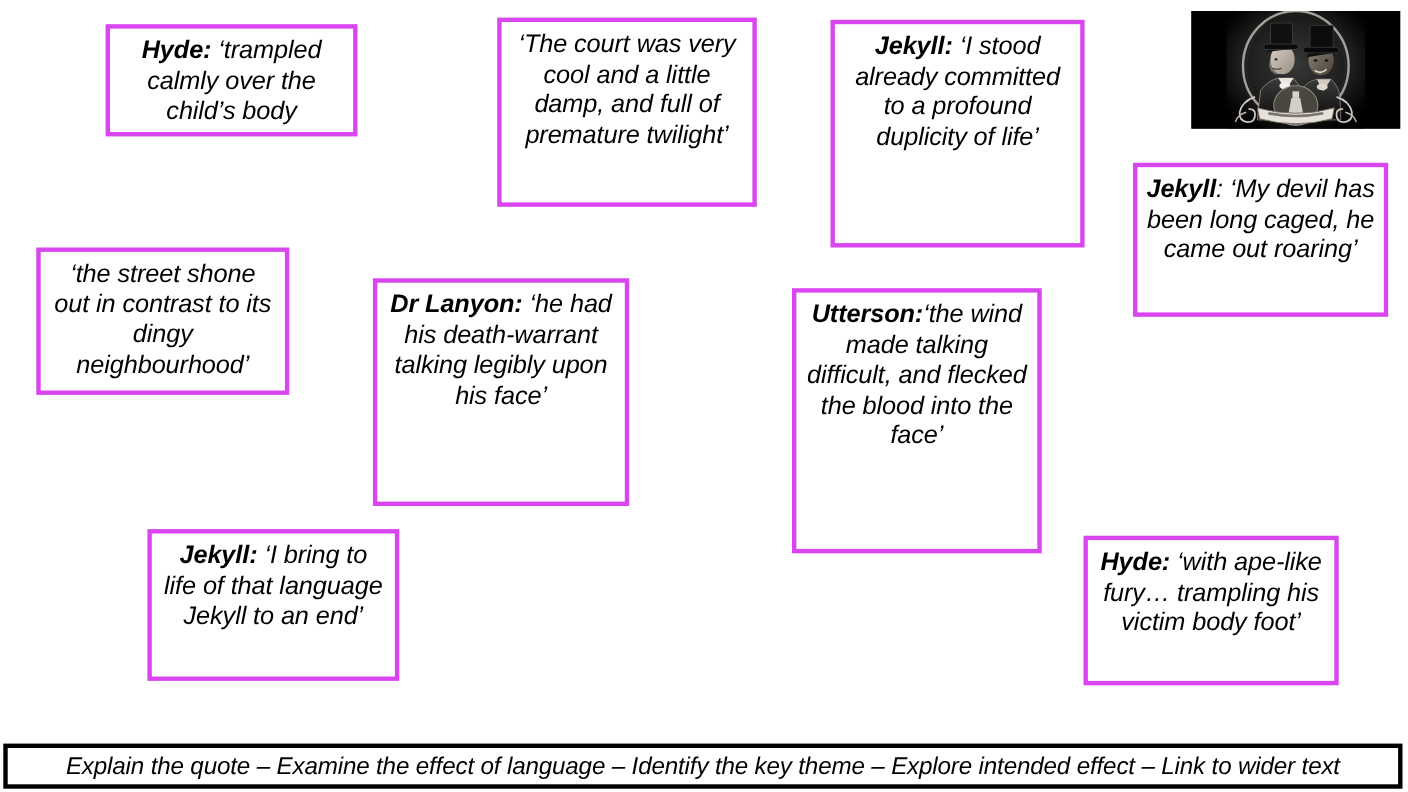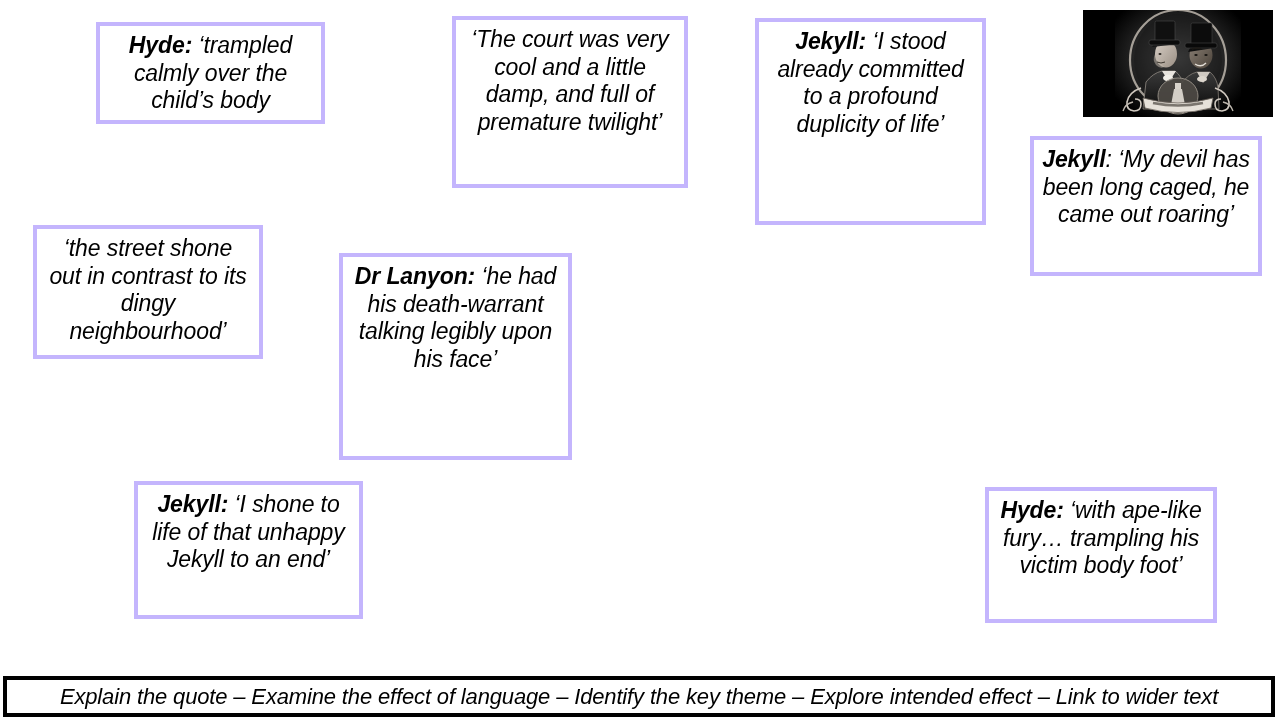--- a/index.html
+++ b/index.html
@@ -18,21 +18,21 @@
   #canvas {
     position: absolute;
     left: 0; top: 0;
     width: 1280px;
     height: 720px;
   }
   .quote-box {
     position: absolute;
     box-sizing: border-box;
     background: #ffffff;
-    border: 4px solid #c4b5fd;
+    border: 4px solid #d946ef;
     display: block;
     padding: 6px 8px;
   }
   .quote-text {
     margin: 0;
     text-align: center;
     font-style: italic;
     font-family: "Liberation Sans", sans-serif;
     color: #000000;
     line-height: 1.20;
@@ -45,21 +45,21 @@
     font-style: italic;
   }
   .speaker-colon-regular {
     font-weight: normal;
     font-style: italic;
   }
   
   #box-hyde-trampled     { left: 96px;   top: 22px;  width: 229px; height: 102px; }
   #box-court-cool        { left: 452px;  top: 16px;  width: 236px; height: 172px; }
   #box-jekyll-committed  { left: 755px;  top: 18px;  width: 231px; height: 207px; }
-  #box-jekyll-devil      { left: 1030px; top: 136px; width: 232px; height: 140px; }
+  #box-jekyll-devil      { left: 1030px; top: 148px; width: 232px; height: 140px; }
   #box-street-shone      { left: 33px;   top: 225px; width: 230px; height: 134px; }
   #box-lanyon-warrant    { left: 339px;  top: 253px; width: 233px; height: 207px; }
   #box-utterson-wind     { left: 720px;  top: 262px; width: 227px; height: 241px; }
   #box-jekyll-unhappy    { left: 134px;  top: 481px; width: 229px; height: 138px; }
   #box-hyde-deformity    { left: 488px;  top: 529px; width: 231px; height: 137px; }
   #box-hyde-ape          { left: 985px;  top: 487px; width: 232px; height: 136px; }
 
   #box-lanyon-warrant .quote-text,
   #box-utterson-wind .quote-text { text-align: center; }
 
@@ -120,23 +120,26 @@
   </div>
 
   <div class="quote-box" id="box-street-shone">
     <p class="quote-text"><span>‘the street shone out in contrast to its dingy neighbourhood’</span></p>
   </div>
 
   <div class="quote-box" id="box-lanyon-warrant">
     <p class="quote-text"><span class="speaker">Dr Lanyon:</span> <span>‘he had his death-warrant talking legibly upon his face’</span></p>
   </div>
 
+  <div class="quote-box" id="box-utterson-wind">
+    <p class="quote-text"><span class="speaker">Utterson:</span><span>‘the wind made talking difficult, and flecked the blood into the face’</span></p>
+  </div>
 
   <div class="quote-box" id="box-jekyll-unhappy">
-    <p class="quote-text"><span class="speaker">Jekyll:</span> <span>‘I shone to life of that unhappy Jekyll to an end’</span></p>
+    <p class="quote-text"><span class="speaker">Jekyll:</span> <span>‘I bring to life of that language Jekyll to an end’</span></p>
   </div>
 
 
   <div class="quote-box" id="box-hyde-ape">
     <p class="quote-text"><span class="speaker">Hyde:</span> <span>‘with ape-like fury… trampling his victim body foot’</span></p>
   </div>
 
   <div id="jekyll-hyde-picture">
     <svg width="190" height="107" viewBox="0 0 190 107">
       <defs>

